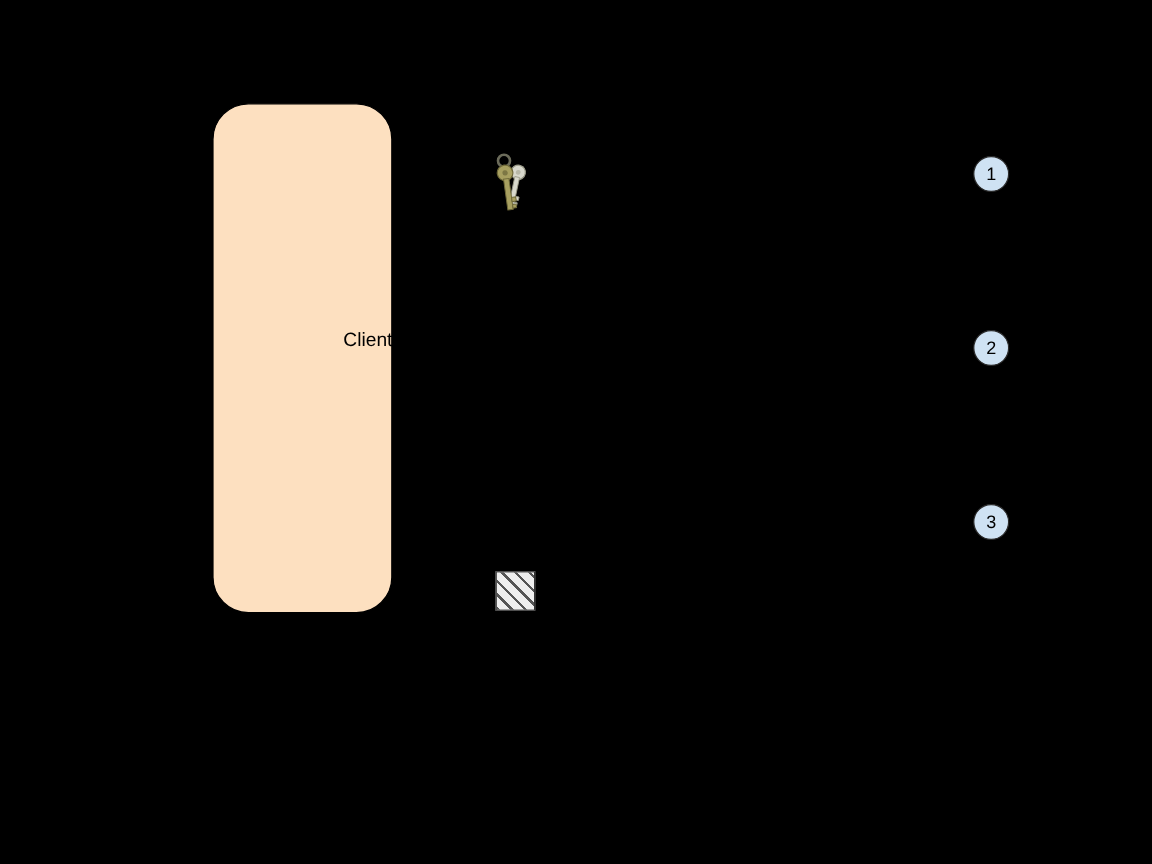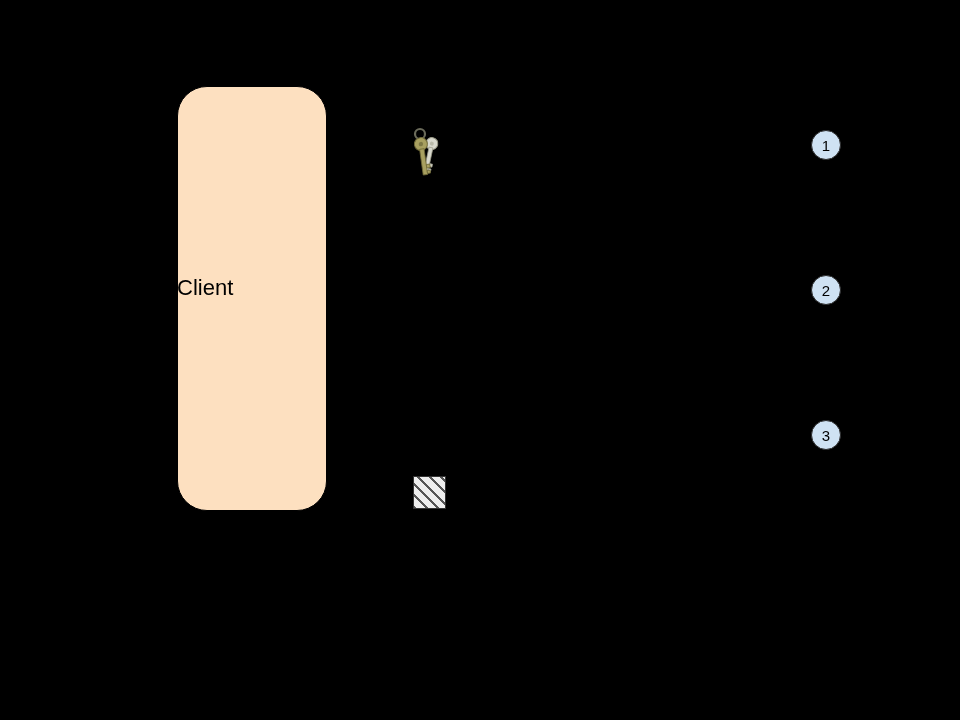--- a/index.html
+++ b/index.html
@@ -25,22 +25,22 @@
     background: #FDE0C0;
     border: 1px solid #000;
     border-radius: 30px;
     box-sizing: border-box;
   }
   .client-label {
     position: absolute;
     left: 177px;
     top: 275px;
     width: 150px;
-    text-align: left;
-    font-size: 22px;
+    text-align: right;
+    font-size: 16px;
     color: #000;
   }
   .step-circle {
     position: absolute;
     width: 30px;
     height: 30px;
     border-radius: 50%;
     background: #CFE2F3;
     border: 1px solid #2b2b2b;
     color: #000;

